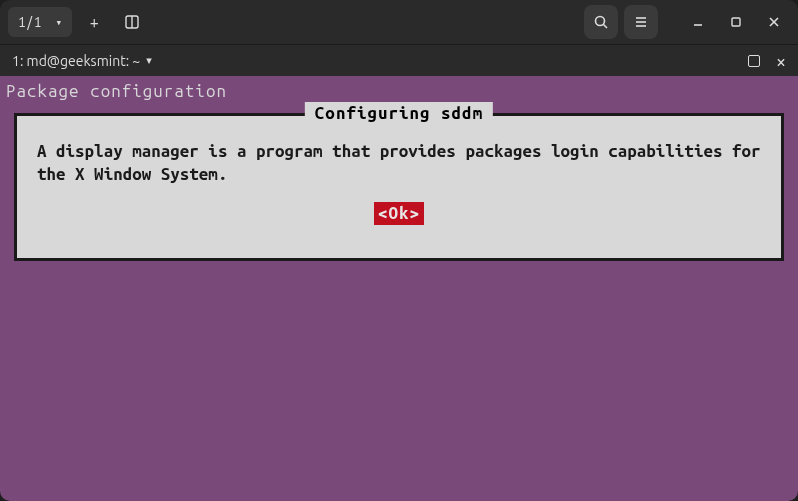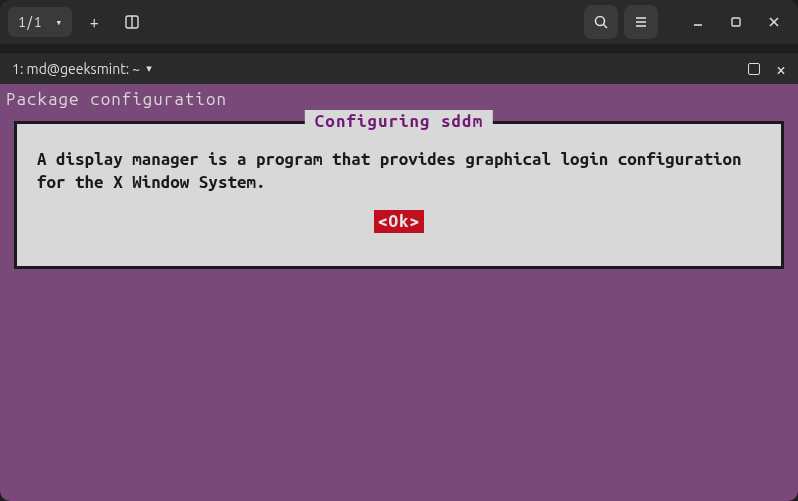--- a/index.html
+++ b/index.html
@@ -60,21 +60,20 @@
   font-family: "Ubuntu", sans-serif;
 }
 .tabbar {
   height: 32px;
   background: #2a2a2a;
   display: flex;
   align-items: center;
   padding: 0 12px;
   gap: 8px;
   border-top: 1px solid #1a1a1a;
-  margin-top: 8px;
 }
 .tab-label {
   color: #ddd;
   font-size: 14px;
   font-family: "Ubuntu", sans-serif;
   display: flex;
   align-items: center;
   gap: 6px;
 }
 .tabbar-right {
@@ -114,21 +113,21 @@
   color: #1a1a1a;
   font-weight: bold;
 }
 .dialog-title {
   position: absolute;
   top: -14px;
   left: 50%;
   transform: translateX(-50%);
   background: #d8d8d8;
   padding: 0 10px;
-  color: #701a75;
+  color: #000000;
   font-weight: bold;
   letter-spacing: 1px;
   white-space: nowrap;
 }
 .dialog p { margin-bottom: 20px; white-space: pre-wrap; }
 .dialog p:last-of-type { margin-bottom: 16px; }
 .ok-btn {
   display: block;
   margin: 13px auto;
   background: #c01020;
@@ -202,17 +201,17 @@
     <div class="maximize-icon"></div>
     <span class="close-x">×</span>
   </div>
 </div>
 
 <div class="terminal">
   <div class="pkg-header">Package configuration</div>
   <div class="dialog-wrap">
     <div class="dialog">
       <div class="dialog-title">Configuring sddm</div>
-      <p>A display manager is a program that provides graphical login configuration for the X Window System.</p>
+      <p>A display manager is a program that provides packages login capabilities for the X Window System.</p>
       <div class="ok-btn">&lt;Ok&gt;</div>
     </div>
   </div>
 </div>
 
 </body></html>

